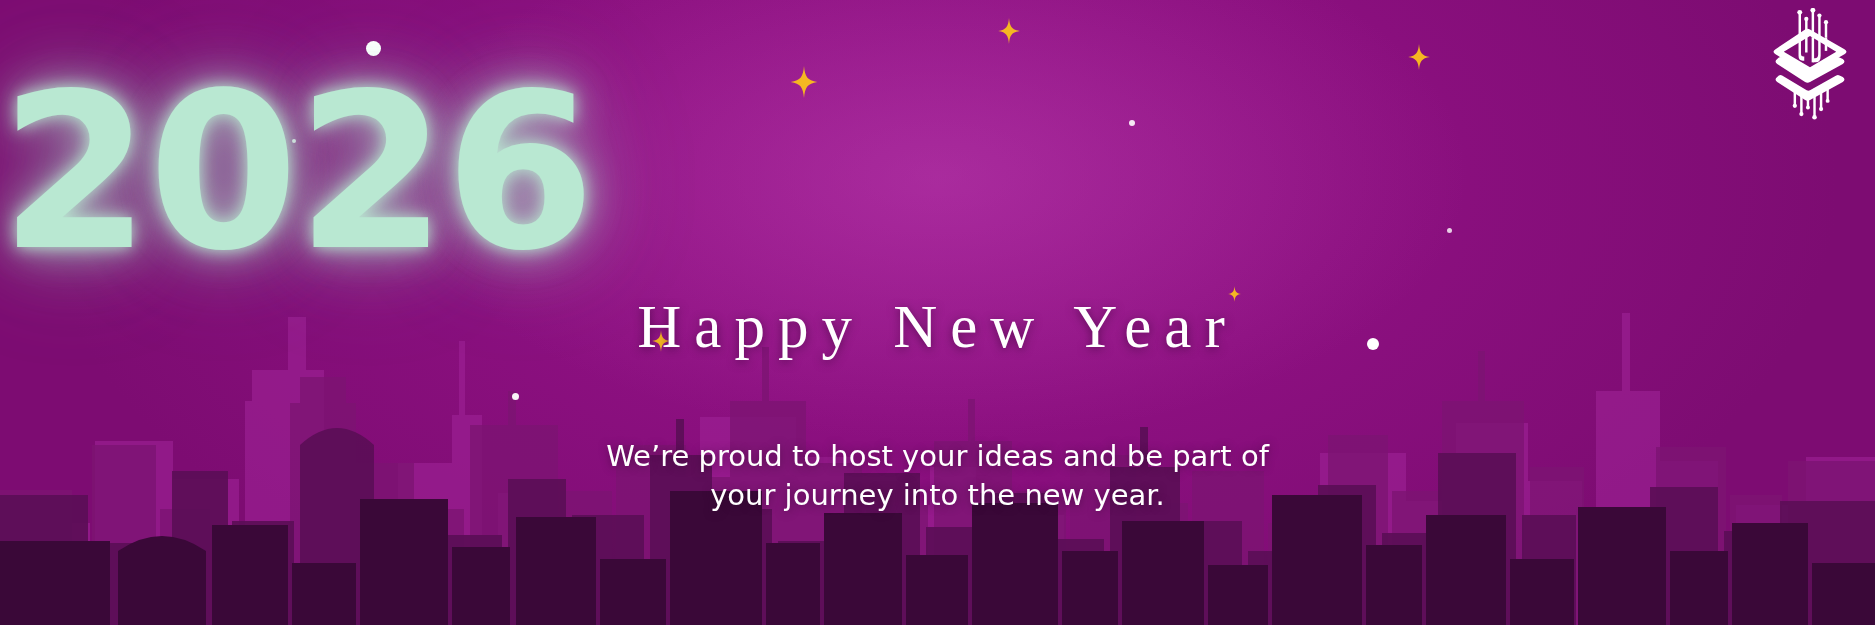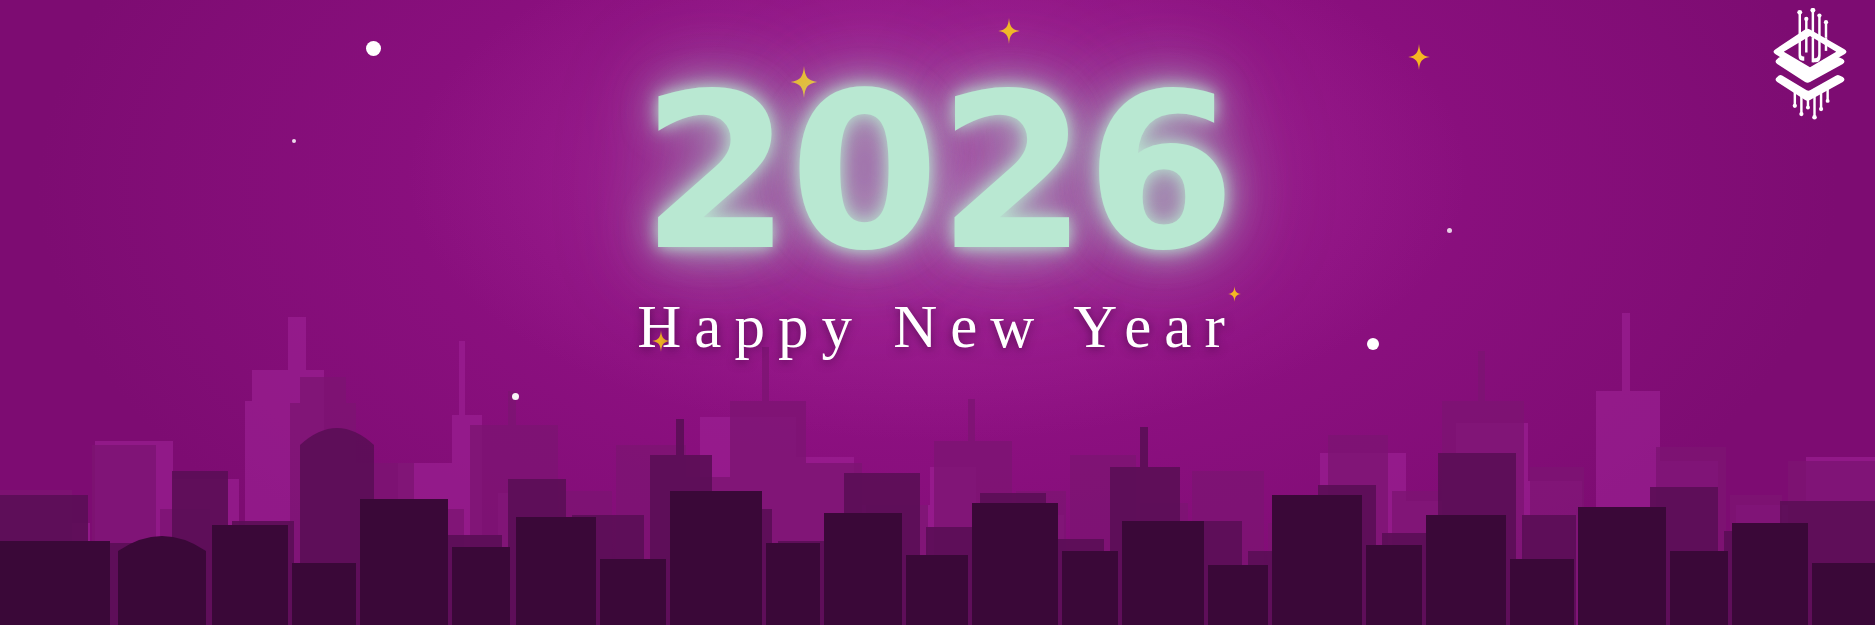--- a/index.html
+++ b/index.html
@@ -51,21 +51,20 @@
     position:absolute;
     z-index:6;
     display:block;
   }
 
   
   .year-wrap {
     position:absolute;
     left:0; right:0;
     top:74px;
-    text-align:center;
     z-index:8;
   }
   .year {
     display:inline-block;
     font-family:"DejaVu Sans", sans-serif;
     font-weight:700;
     font-size:216px;
     line-height:.92;
     letter-spacing:-2px;
     color:#b9e8d2;
@@ -289,20 +288,24 @@
   </svg>
 
   <div class="year-wrap">
     <span class="year">2026</span>
   </div>
 
   <div class="hny-wrap">
     <span class="hny">Happy New Year</span>
   </div>
 
+  <div class="tag-wrap">
+    <p class="tagline">We’re proud to host your ideas and be part of
+your journey into the new year.</p>
+  </div>
 
   <div class="logo">
     <svg viewBox="0 0 100 136">
       <g fill="#ffffff">
 
         <path d="M36 6 v30 h3 V6 Z"></path>
         <circle cx="37.5" cy="5" r="3"></circle>
         <path d="M44 14 v22 h3 V14 Z"></path>
         <circle cx="45.5" cy="13" r="2.6"></circle>
         <path d="M52 2 v34 h3 V2 Z"></path>

